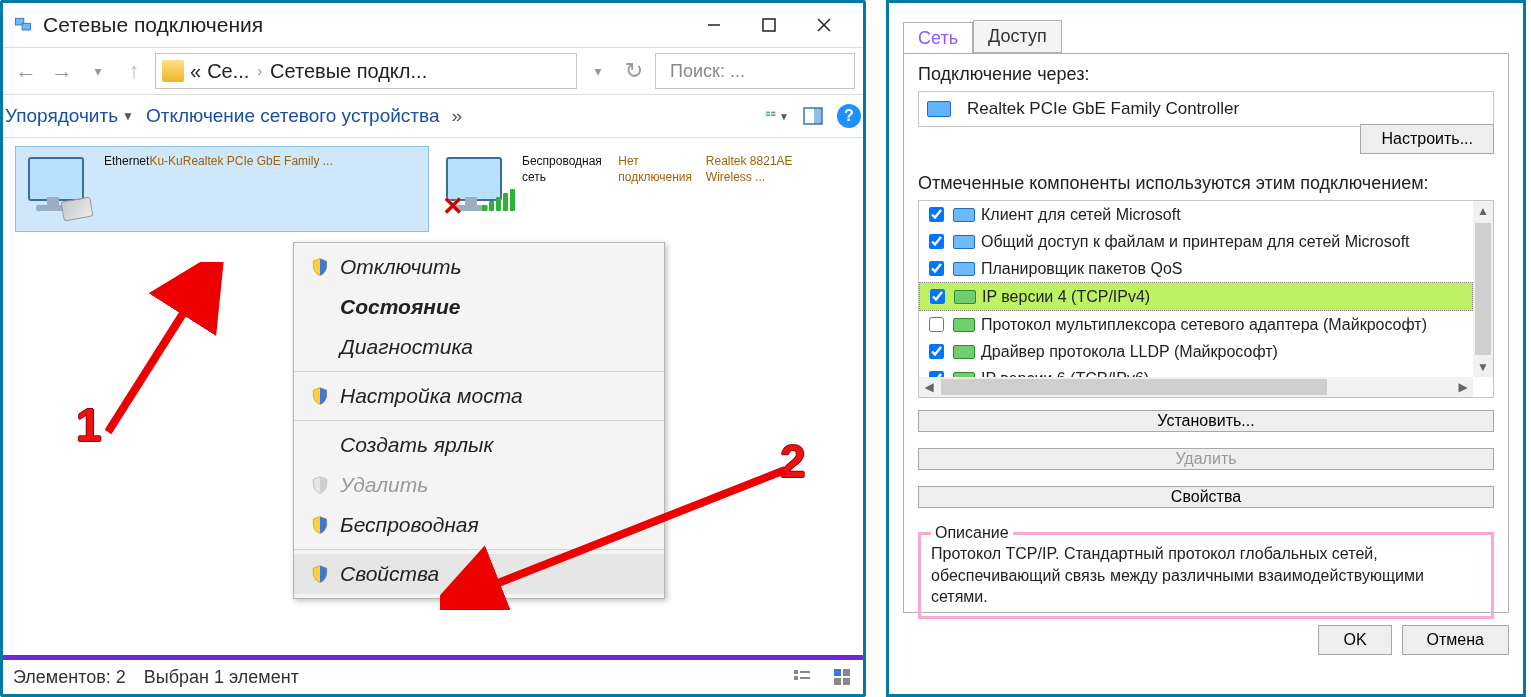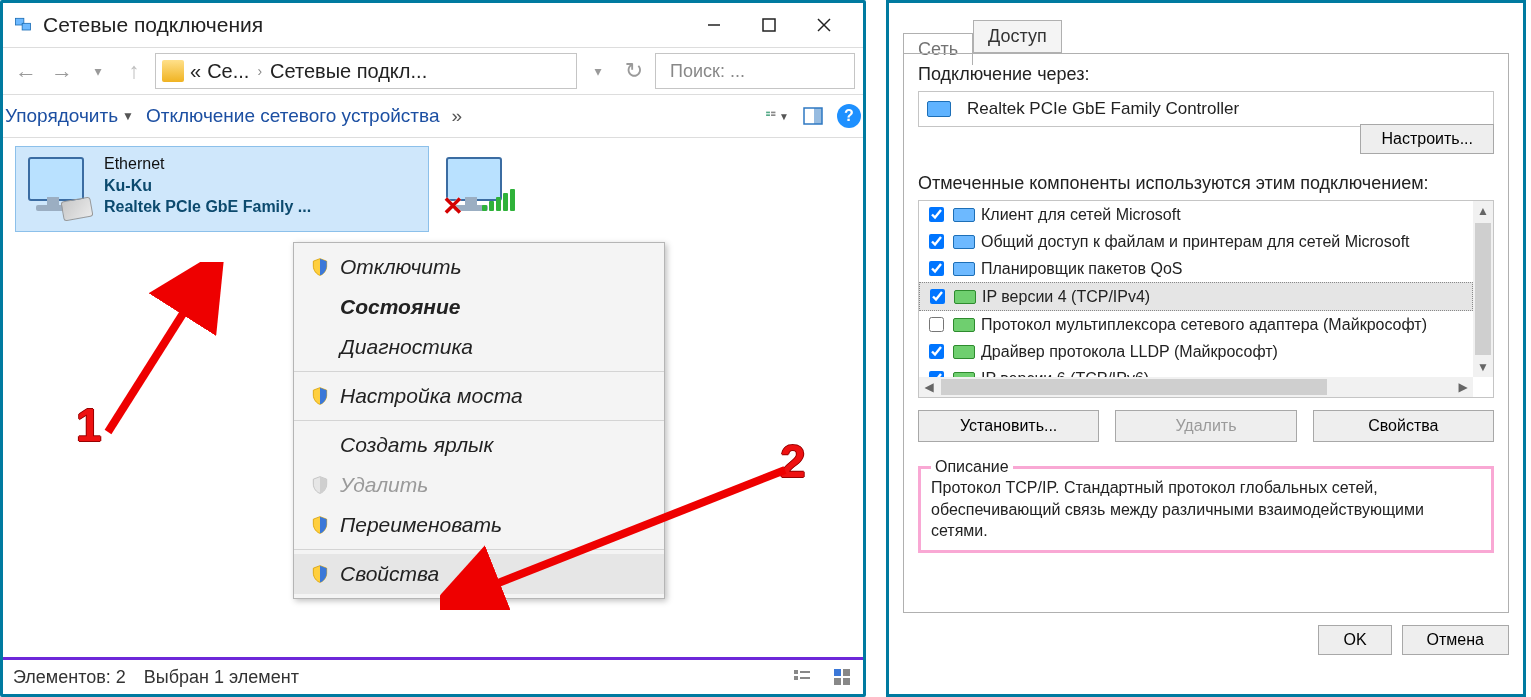--- a/index.html
+++ b/index.html
@@ -32,73 +32,73 @@
   .conn{width:400px;display:flex;gap:10px;padding:6px;border:1px solid transparent;}
   .conn.selected{background:#cfe7fb;border:1px solid #8cc0ea;}
   .nic-ico{width:72px;height:72px;position:relative;flex-shrink:0;}
   .nic-ico .monitor{position:absolute;left:6px;top:4px;width:52px;height:40px;background:#b9e1ff;border:2px solid #3b6ca2;border-radius:3px;}
   .nic-ico .stand{position:absolute;left:25px;top:44px;width:12px;height:8px;background:#9baec2;}
   .nic-ico .base{position:absolute;left:14px;top:52px;width:34px;height:6px;background:#9baec2;border-radius:2px;}
   .nic-ico .cable{position:absolute;left:40px;top:46px;width:28px;height:18px;background:linear-gradient(135deg,#c8c8c8,#eaeaea);border:1px solid #999;border-radius:3px;transform:rotate(-10deg);}
   .nic-ico .redx{position:absolute;left:2px;top:38px;width:24px;height:24px;color:#d40000;font-size:26px;font-weight:bold;text-shadow:0 0 1px #fff;}
   .nic-ico .bars{position:absolute;left:42px;top:36px;display:flex;align-items:flex-end;gap:2px;}
   .nic-ico .bars span{width:5px;background:#2fb23a;border-radius:1px;}
-  .conn-txt{display:flex;flex-direction:column;font-size:16px;line-height:1.35;}
+  .conn-txt{display:flex;flex-direction:row;font-size:12px;line-height:1.35;}
   .conn-name{color:#111;}
-  .conn-sub{color:#0c4a6e;font-weight:bold;}
+  .conn-sub{color:#a16207;}
   
   .ctx{position:absolute;left:290px;top:104px;width:370px;background:#f4f4f4;border:1px solid #b5b5b5;box-shadow:2px 2px 6px rgba(0,0,0,.25);padding:4px 0;font-size:21px;}
   .ctx .sep{height:1px;background:#d4d4d4;margin:4px 0;}
   .ctx .mi{display:flex;align-items:center;height:40px;padding:0 16px;gap:10px;color:#222;}
   .ctx .mi.disabled{color:#9a9a9a;}
   .ctx .mi.bold{font-weight:bold;}
   .ctx .mi.hover{background:#e6e6e6;}
   .shield{width:20px;height:20px;display:flex;align-items:center;justify-content:center;}
   .shield svg{width:20px;height:20px;}
   .ctx .lbl{flex:1;font-style:italic;}
   
-  .status{position:absolute;bottom:0;left:0;right:0;height:34px;border-top:3px solid #6d28d9;display:flex;align-items:center;padding:0 10px;font-size:18px;color:#333;gap:18px;}
+  .status{position:absolute;bottom:0;left:0;right:0;height:34px;border-top:5px solid #6d28d9;display:flex;align-items:center;padding:0 10px;font-size:18px;color:#333;gap:18px;}
   .status .spacer{flex:1;}
   .sb-ico{width:22px;height:22px;display:flex;align-items:center;justify-content:center;color:#777;}
 
   
   .step-num{position:absolute;font:bold 46px Arial;color:#e11;text-shadow:1px 0 #900,-1px 0 #900,0 1px #900,0 -1px #900;}
   .arrow-svg{position:absolute;pointer-events:none;}
 
   
   .win2{position:absolute;left:886px;top:0;width:640px;height:697px;background:#fff;border:3px solid #007aa0;box-sizing:border-box;}
   .win2 .titlebar{border-bottom:1px solid #ccc;background:#fff;}
   .nic-tiny{width:18px;height:22px;background:#cfcfcf;border:1px solid #888;border-radius:2px;position:relative;}
   .nic-tiny::after{content:"";position:absolute;left:4px;top:3px;width:10px;height:6px;background:#4aa0e0;}
   .tabs{display:flex;align-items:flex-end;gap:0;padding:10px 14px 0;height:40px;font-size:18px;}
-  .tab{padding:5px 14px;border:1px solid #b0b0b0;border-bottom:none;background:#fff;color:#737373;position:relative;top:12px;}
+  .tab{padding:5px 14px;border:1px solid #b0b0b0;border-bottom:none;background:#fff;color:#8b5cf6;position:relative;top:1px;}
   .tab.inactive{background:#f4f4f4;color:#333;border-bottom:1px solid #b0b0b0;top:0;}
   .tabframe{margin:0 14px 0;border:1px solid #b0b0b0;padding:10px 14px 14px;font-size:17px;color:#222;position:relative;height:560px;box-sizing:border-box;}
   .lbl-row{font-size:18px;margin-bottom:6px;}
   .adapter-box{border:1px solid #c5c5c5;height:34px;display:flex;align-items:center;gap:12px;padding:0 8px;}
   .adapter-box .ico{width:28px;height:20px;position:relative;}
   .adapter-box .ico::before{content:"";position:absolute;left:0;top:2px;width:22px;height:14px;background:#5fb3ff;border:1px solid #1d6fb7;border-radius:2px;}
   .cfg-btn{position:absolute;right:14px;top:70px;height:30px;padding:0 20px;background:#eee;border:1px solid #a8a8a8;font-size:16px;}
   .comp-label{margin-top:46px;font-size:18px;}
   .list{margin-top:6px;border:1px solid #c5c5c5;height:196px;overflow:hidden;position:relative;}
   .list-body{position:absolute;left:0;top:0;right:20px;bottom:20px;overflow:hidden;}
   .li{display:flex;align-items:center;gap:6px;height:27px;padding:0 6px;font-size:16px;white-space:nowrap;}
-  .li.sel{background:#e5e5e5;border:1px dotted #888;}
+  .li.sel{background:#bef264;border:1px dotted #888;}
   .li input[type=checkbox]{width:15px;height:15px;}
   .li .ico{width:22px;height:16px;position:relative;flex-shrink:0;}
   .li .ico::before{content:"";position:absolute;left:0;top:1px;width:20px;height:12px;background:#6fcf6f;border:1px solid #2e8b2e;border-radius:2px;}
   .li .ico.mon::before{background:#6db9ff;border-color:#1d6fb7;}
   .vscroll{position:absolute;top:0;right:0;width:20px;bottom:20px;background:#f1f1f1;display:flex;flex-direction:column;}
   .vscroll .btn{height:20px;display:flex;align-items:center;justify-content:center;color:#666;font-size:12px;}
   .vscroll .thumb{flex:1;background:#cfcfcf;margin:2px;}
   .hscroll{position:absolute;left:0;bottom:0;right:20px;height:20px;background:#f1f1f1;display:flex;}
   .hscroll .btn{width:20px;display:flex;align-items:center;justify-content:center;color:#666;font-size:12px;}
   .hscroll .track{flex:1;position:relative;}
   .hscroll .thumb{position:absolute;left:2px;top:2px;bottom:2px;width:75%;background:#cfcfcf;}
-  .btn-trio{display:flex;gap:16px;margin-top:12px;}
+  .btn-trio{display:flex;gap:16px;margin-top:12px;flex-direction:column;}
   .btn-trio button{flex:1;height:32px;background:#eee;border:1px solid #a8a8a8;font-size:16px;}
   .btn-trio button.disabled{color:#9a9a9a;}
   .desc-group{margin-top:24px;border:3px solid #f9a8d4;padding:8px 10px 8px;position:relative;}
   .desc-group .legend{position:absolute;top:-11px;left:10px;background:#fff;padding:0 4px;font-size:16px;}
   .desc-group .text{font-size:16px;line-height:1.35;}
   .dlg-btns{display:flex;justify-content:flex-end;gap:10px;margin:12px 14px 0;}
   .dlg-btns button{height:30px;padding:0 24px;background:#eee;border:1px solid #a8a8a8;font-size:16px;}
 </style>
 </head>
 <body>
@@ -201,20 +201,25 @@
             <div class="stand"></div>
             <div class="base"></div>
           <div class="redx">✕</div>
           <div class="bars">
             <span style="height:6px"></span>
               <span style="height:10px"></span>
               <span style="height:14px"></span>
               <span style="height:18px"></span>
               <span style="height:22px"></span>
           </div>
+        </div>
+        <div class="conn-txt">
+          <span class="conn-name">Беспроводная сеть</span>
+          <span class="conn-sub">Нет подключения</span>
+          <span class="conn-sub">Realtek 8821AE Wireless ...</span>
         </div>
       </div>
 
       <div class="ctx">
         <div class="mi">
           <span class="shield">
               <svg viewBox="0 0 24 24">
                 <path d="M12 2 L20 5 V11 C20 16 16 21 12 22 C8 21 4 16 4 11 V5 Z" fill="#ffcf3e" stroke="#d8a000"></path>
                 <path d="M12 2 L20 5 V11 C20 16 16 21 12 22 Z" fill="#3b78d8"></path>
               </svg>
@@ -253,21 +258,21 @@
             </span>
           <span class="lbl">Удалить</span>
         </div>
         <div class="mi">
           <span class="shield">
               <svg viewBox="0 0 24 24">
                 <path d="M12 2 L20 5 V11 C20 16 16 21 12 22 C8 21 4 16 4 11 V5 Z" fill="#ffcf3e" stroke="#d8a000"></path>
                 <path d="M12 2 L20 5 V11 C20 16 16 21 12 22 Z" fill="#3b78d8"></path>
               </svg>
             </span>
-          <span class="lbl">Переименовать</span>
+          <span class="lbl">Беспроводная</span>
         </div>
         <div class="sep"></div>
         <div class="mi hover">
           <span class="shield">
               <svg viewBox="0 0 24 24">
                 <path d="M12 2 L20 5 V11 C20 16 16 21 12 22 C8 21 4 16 4 11 V5 Z" fill="#ffcf3e" stroke="#d8a000"></path>
                 <path d="M12 2 L20 5 V11 C20 16 16 21 12 22 Z" fill="#3b78d8"></path>
               </svg>
             </span>
           <span class="lbl">Свойства</span>

